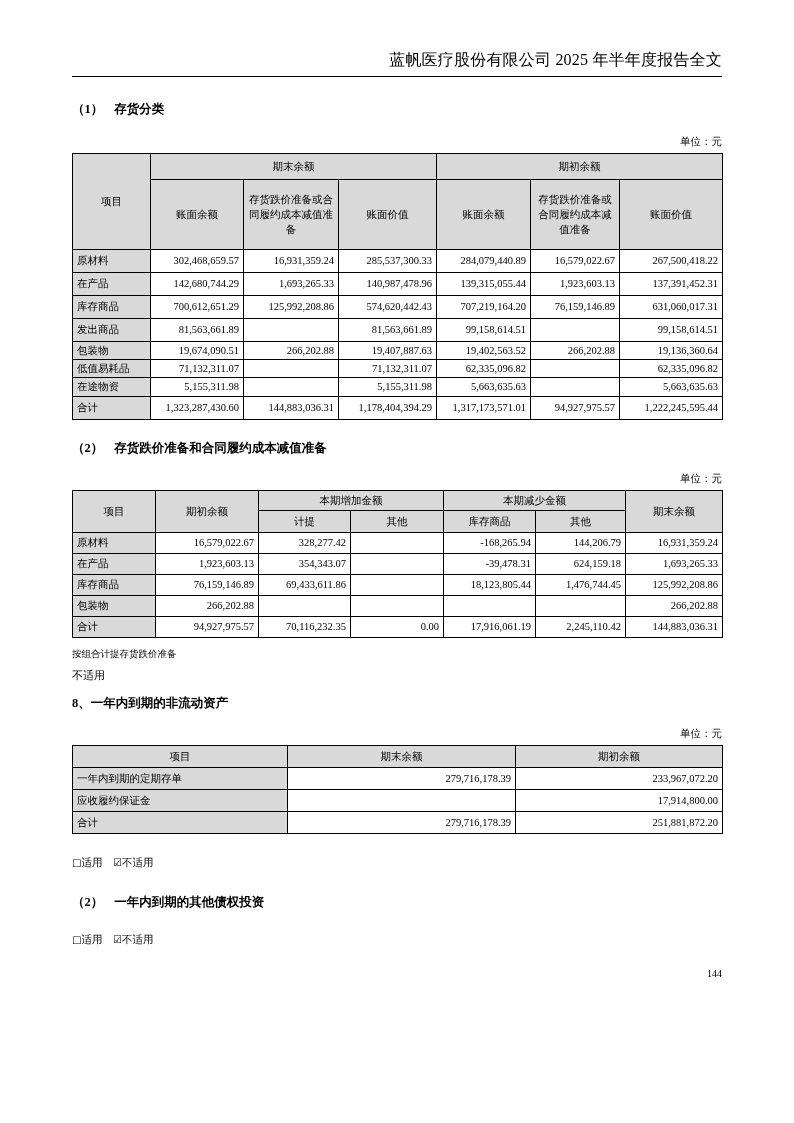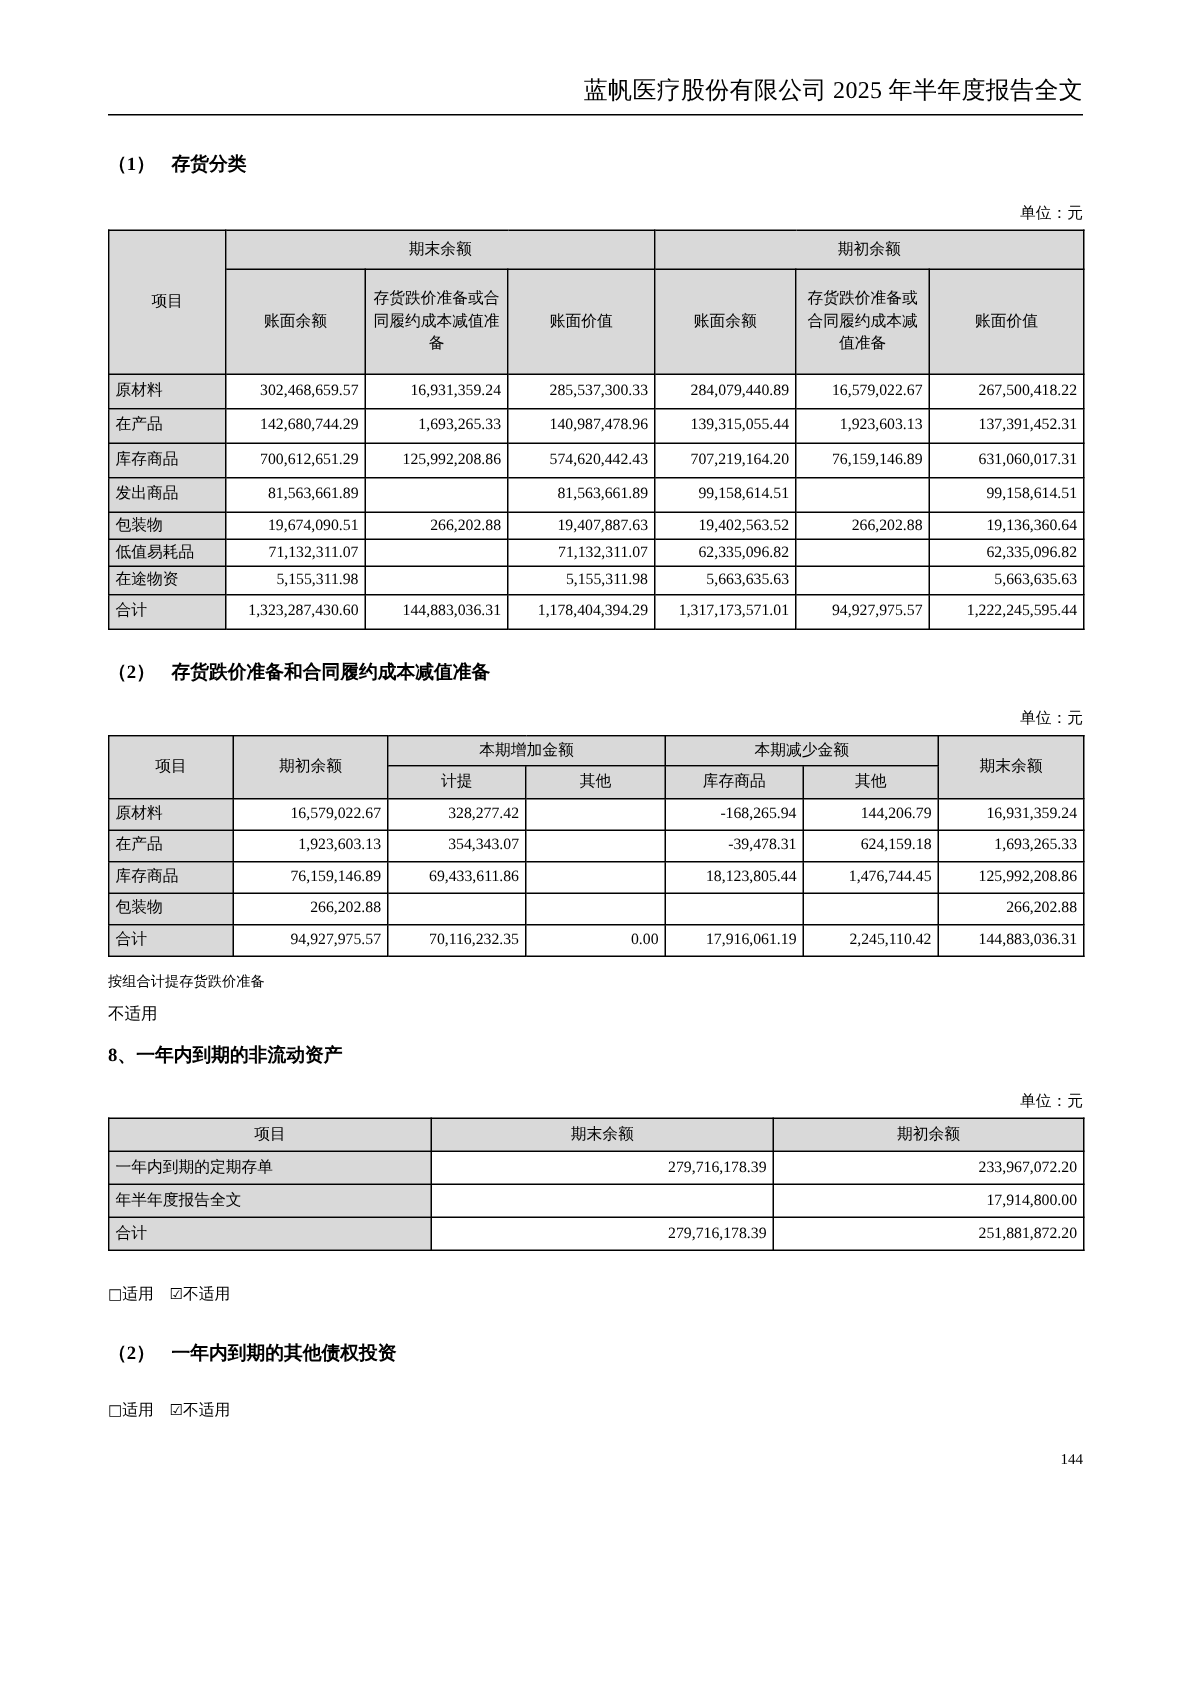--- a/index.html
+++ b/index.html
@@ -286,21 +286,21 @@
         <th>期初余额</th>
       </tr>
     </thead>
     <tbody>
       <tr>
         <td class="lbl">一年内到期的定期存单</td>
         <td class="num">279,716,178.39</td>
         <td class="num">233,967,072.20</td>
       </tr>
       <tr>
-        <td class="lbl">年半年度报告全文</td>
+        <td class="lbl">应收履约保证金</td>
         <td class="num"></td>
         <td class="num">17,914,800.00</td>
       </tr>
       <tr>
         <td class="lbl">合计</td>
         <td class="num">279,716,178.39</td>
         <td class="num">251,881,872.20</td>
       </tr>
     </tbody>
   </table>

